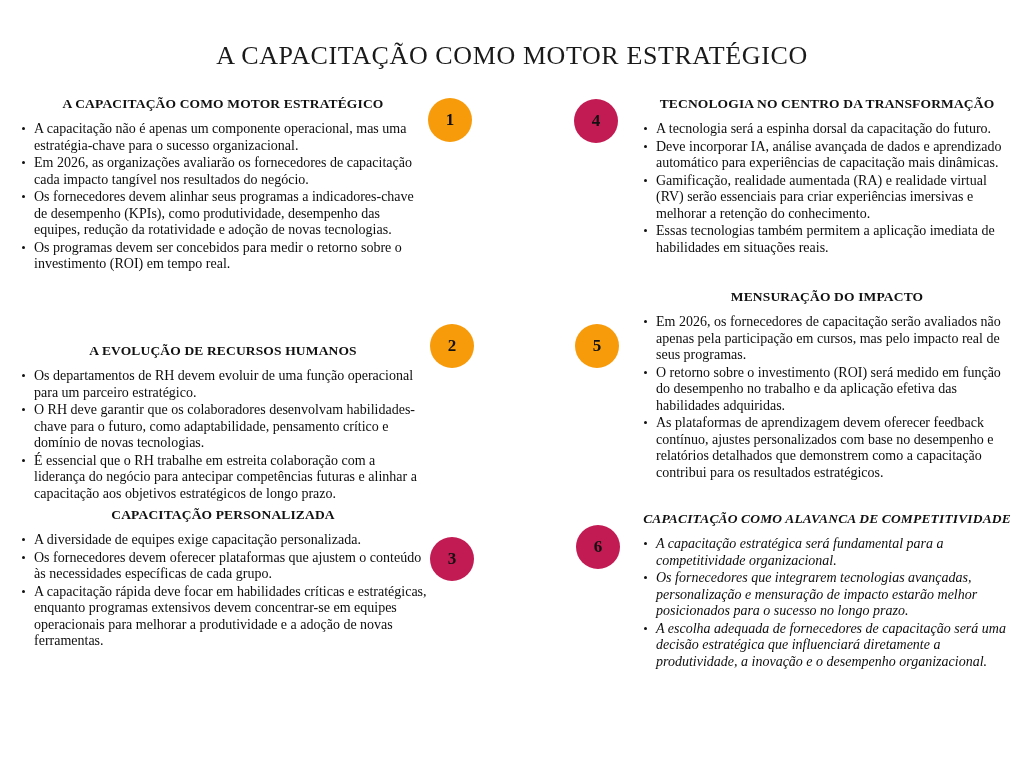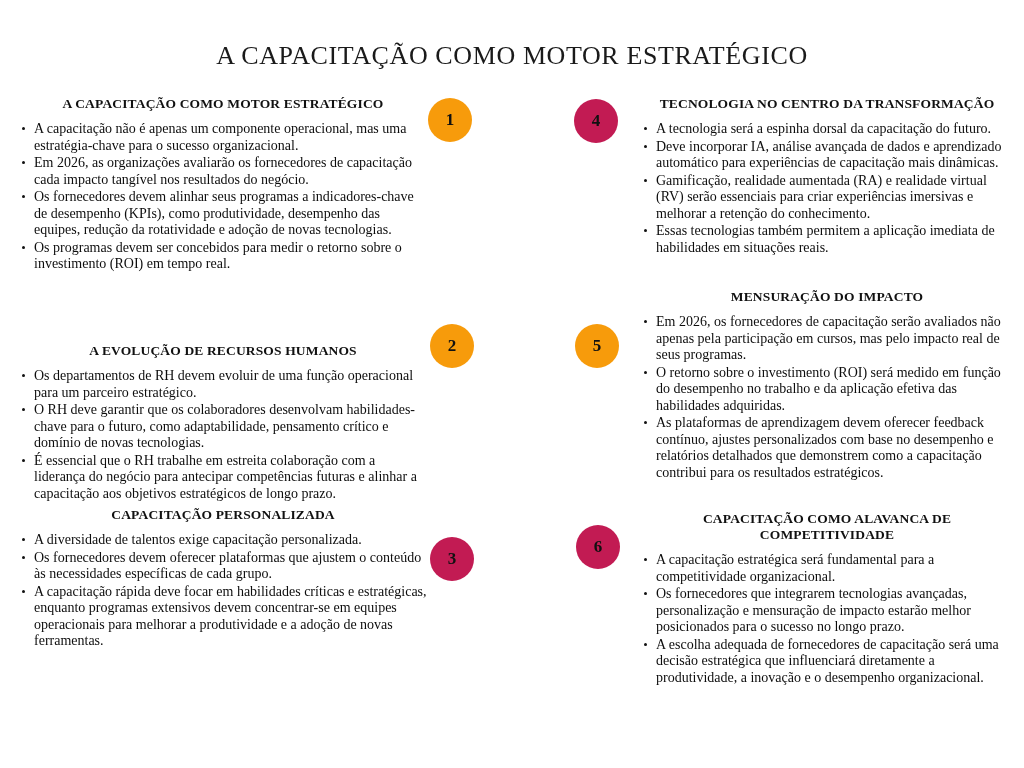--- a/index.html
+++ b/index.html
@@ -114,21 +114,21 @@
       <div class="section-heading">A EVOLUÇÃO DE RECURSOS HUMANOS</div>
       <ul class="bullets">
         <li>Os departamentos de RH devem evoluir de uma função operacional para um parceiro estratégico.</li>
         <li>O RH deve garantir que os colaboradores desenvolvam habilidades-chave para o futuro, como adaptabilidade, pensamento crítico e domínio de novas tecnologias.</li>
         <li>É essencial que o RH trabalhe em estreita colaboração com a liderança do negócio para antecipar competências futuras e alinhar a capacitação aos objetivos estratégicos de longo prazo.</li>
       </ul>
     </div>
     <div class="section" style="top: 507px;">
       <div class="section-heading">CAPACITAÇÃO PERSONALIZADA</div>
       <ul class="bullets">
-        <li>A diversidade de talentos exige capacitação personalizada.</li>
+        <li>A diversidade de equipes exige capacitação personalizada.</li>
         <li>Os fornecedores devem oferecer plataformas que ajustem o conteúdo às necessidades específicas de cada grupo.</li>
         <li>A capacitação rápida deve focar em habilidades críticas e estratégicas, enquanto programas extensivos devem concentrar-se em equipes operacionais para melhorar a produtividade e a adoção de novas ferramentas.</li>
       </ul>
     </div>
   </div>
 <div class="column" id="right-column">
     <div class="section" style="top: 96px;">
       <div class="section-heading">TECNOLOGIA NO CENTRO DA TRANSFORMAÇÃO</div>
       <ul class="bullets">
         <li>A tecnologia será a espinha dorsal da capacitação do futuro.</li>
@@ -138,21 +138,21 @@
       </ul>
     </div>
     <div class="section" style="top: 289px;">
       <div class="section-heading">MENSURAÇÃO DO IMPACTO</div>
       <ul class="bullets">
         <li>Em 2026, os fornecedores de capacitação serão avaliados não apenas pela participação em cursos, mas pelo impacto real de seus programas.</li>
         <li>O retorno sobre o investimento (ROI) será medido em função do desempenho no trabalho e da aplicação efetiva das habilidades adquiridas.</li>
         <li>As plataformas de aprendizagem devem oferecer feedback contínuo, ajustes personalizados com base no desempenho e relatórios detalhados que demonstrem como a capacitação contribui para os resultados estratégicos.</li>
       </ul>
     </div>
-    <div class="section" style="top: 511px;">
+    <div class="section" style="top: 511px; font-style: italic;">
       <div class="section-heading">CAPACITAÇÃO COMO ALAVANCA DE COMPETITIVIDADE</div>
       <ul class="bullets">
         <li>A capacitação estratégica será fundamental para a competitividade organizacional.</li>
         <li>Os fornecedores que integrarem tecnologias avançadas, personalização e mensuração de impacto estarão melhor posicionados para o sucesso no longo prazo.</li>
         <li>A escolha adequada de fornecedores de capacitação será uma decisão estratégica que influenciará diretamente a produtividade, a inovação e o desempenho organizacional.</li>
       </ul>
     </div>
   </div>
 
 <div id="badge-layer">

